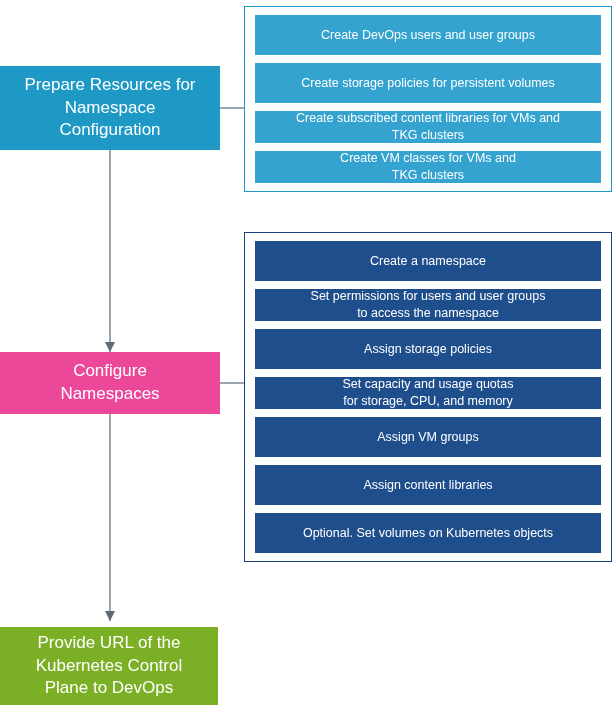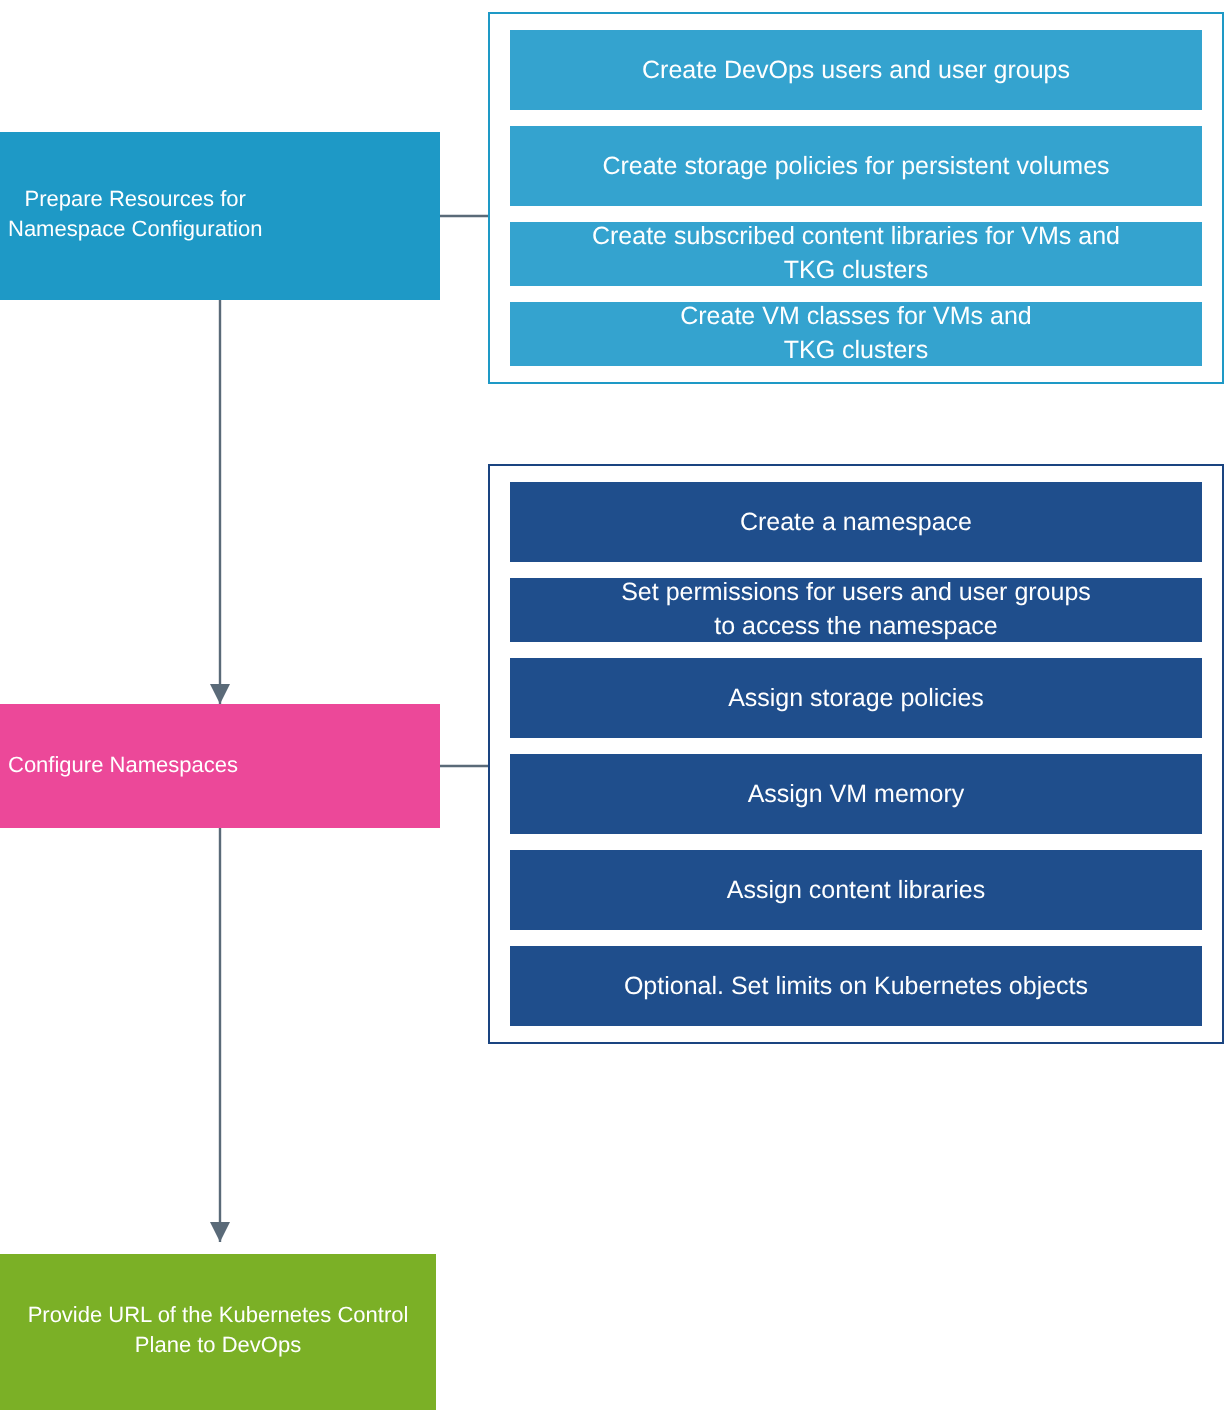--- a/index.html
+++ b/index.html
@@ -14,25 +14,26 @@
   }
   .canvas {
     position: relative;
     width: 616px;
     height: 709px;
   }
   .step-box {
     position: absolute;
     display: flex;
     align-items: center;
+    justify-content: center;
     text-align: center;
     color: #ffffff;
-    font-size: 11px;
+    font-size: 17px;
     line-height: 1.35;
-    padding: 6px 4px;
+    padding: 6px 24px;
   }
   .group-box {
     position: absolute;
     border: 1px solid;
     padding: 8px 10px;
     display: flex;
     flex-direction: column;
     gap: 8px;
   }
   .sub-box {
@@ -108,28 +109,31 @@
   <div class="group-box group2-border" style="left:244px; top:232px; width:368px;">
     <div class="sub-box sub2">
       <span>Create a namespace</span>
     </div>
     <div class="sub-box sub2 tall">
       <span>Set permissions for users and user groups<br> to access the namespace</span>
     </div>
     <div class="sub-box sub2">
       <span>Assign storage policies</span>
     </div>
+    <div class="sub-box sub2 tall">
+      <span>Set capacity and usage quotas<br> for storage, CPU, and  memory</span>
+    </div>
     <div class="sub-box sub2">
-      <span>Assign VM memory</span>
+      <span>Assign VM groups</span>
     </div>
     <div class="sub-box sub2">
       <span>Assign content libraries</span>
     </div>
     <div class="sub-box sub2">
-      <span>Optional. Set limits on Kubernetes objects</span>
+      <span>Optional. Set volumes on Kubernetes objects</span>
     </div>
   </div>
 
   <div class="step-box step3-bg" style="left:0; top:627px; width:218px; height:78px;">
     <span>Provide URL of the Kubernetes Control Plane to DevOps</span>
   </div>
 
 </div>
 
 </body></html>

